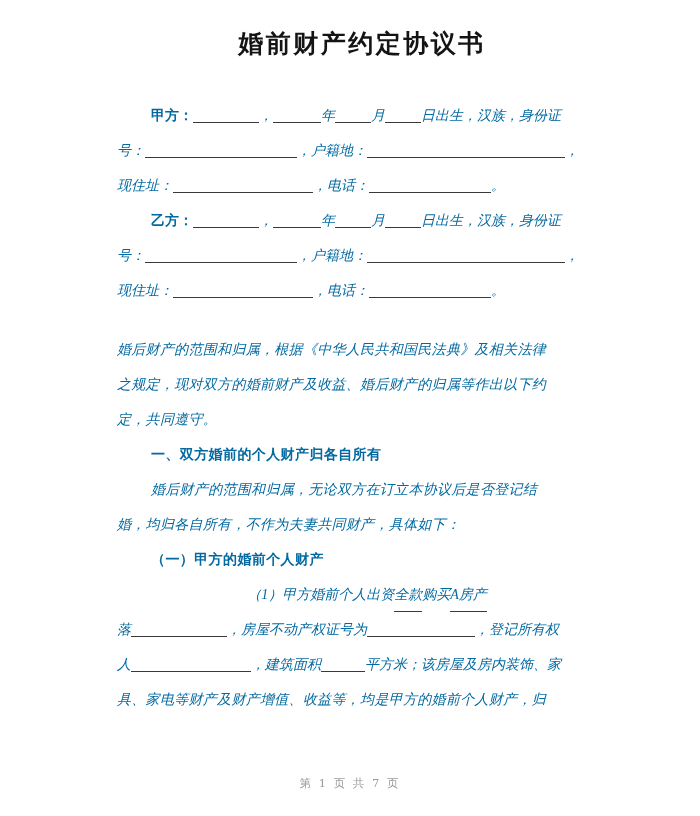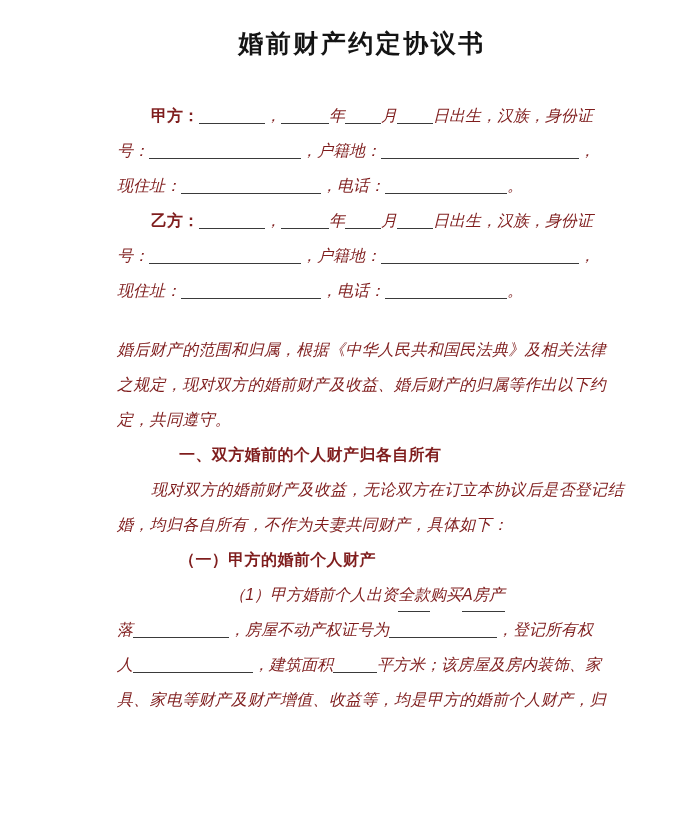--- a/index.html
+++ b/index.html
@@ -42,25 +42,25 @@
   .body-col {
     position: absolute;
     left: 117px;
     top: 98px;
     width: 466px;
   }
 
   .line {
     height: 35px;
     line-height: 35px;
-    font-size: 16px;
-    color: #7f1d1d;
+    font-size: 14px;
+    color: #0369a1;
     white-space: nowrap;
     font-style: italic;
-    font-family: Liberation Sans, sans-serif;
+    font-family: Liberation Serif, serif;
   }
 
   .line.tight { letter-spacing: 0.3px; }
 
   .line.justify {
     display: flex;
     justify-content: center;
     white-space: nowrap;
   }
   .line.justify > span { display: inline-block; }
@@ -69,21 +69,20 @@
 
   .bold {
     font-weight: bold;
     font-style: normal;
   }
 
   .heading {
     font-weight: bold;
     font-style: normal;
     letter-spacing: 0.4px;
-    margin-left: 28px;
   }
 
   .blank {
     display: inline-block;
     border-bottom: 1.3px solid #3a3a3a;
     vertical-align: -3px;
     height: 1px;
   }
 
   .b-name  { width: 66px; }
@@ -146,35 +145,36 @@
       <span>现住址：</span><span class="blank b-addr"></span><span>，电话：</span><span class="blank b-tel"></span><span>。</span>
     </div>
 
     <div class="spacer-md"></div>
 
     <div class="line tight">婚后财产的范围和归属，根据《中华人民共和国民法典》及相关法律</div>
     <div class="line tight">之规定，现对双方的婚前财产及收益、婚后财产的归属等作出以下约</div>
     <div class="line tight">定，共同遵守。</div>
 
     <div class="line indent heading">一、双方婚前的个人财产归各自所有</div>
-    <div class="line indent tight">现对双方的婚前财产及收益，无论双方在订立本协议后是否登记结</div>
+    <div class="line indent tight">婚后财产的范围和归属，无论双方在订立本协议后是否登记结</div>
     <div class="line tight">婚，均归各自所有，不作为夫妻共同财产，具体如下：</div>
 
     <div class="line indent heading">（一）甲方的婚前个人财产</div>
 
     <div class="line justify indent">
       <span>（1）甲方婚前个人出资</span>
         <span class="uline">全款</span>
         <span>购买</span>
         <span class="uline">A房产</span>
     </div>
     <div class="line">
       <span>落</span><span class="blank b-loc"></span><span>，房屋不动产权证号为</span><span class="blank b-cert"></span><span>，登记所有权</span>
     </div>
     <div class="line">
       <span>人</span><span class="blank b-owner"></span><span>，建筑面积</span><span class="blank b-area"></span><span>平方米；该房屋及房内装饰、家</span>
     </div>
     <div class="line tight">具、家电等财产及财产增值、收益等，均是甲方的婚前个人财产，归</div>
 
   </div>
 
+  <div class="footer">第 1 页 共 7 页</div>
 
 </div>
 
 </body></html>

